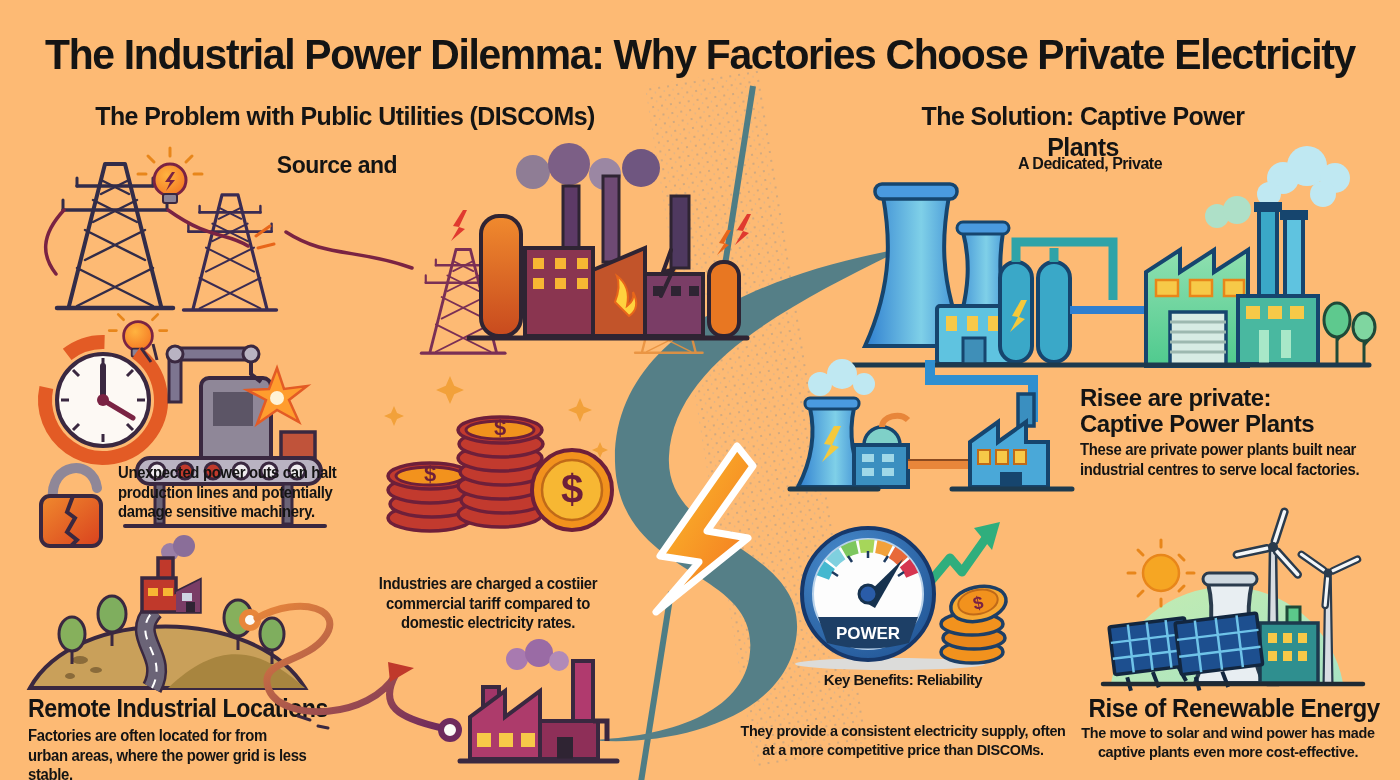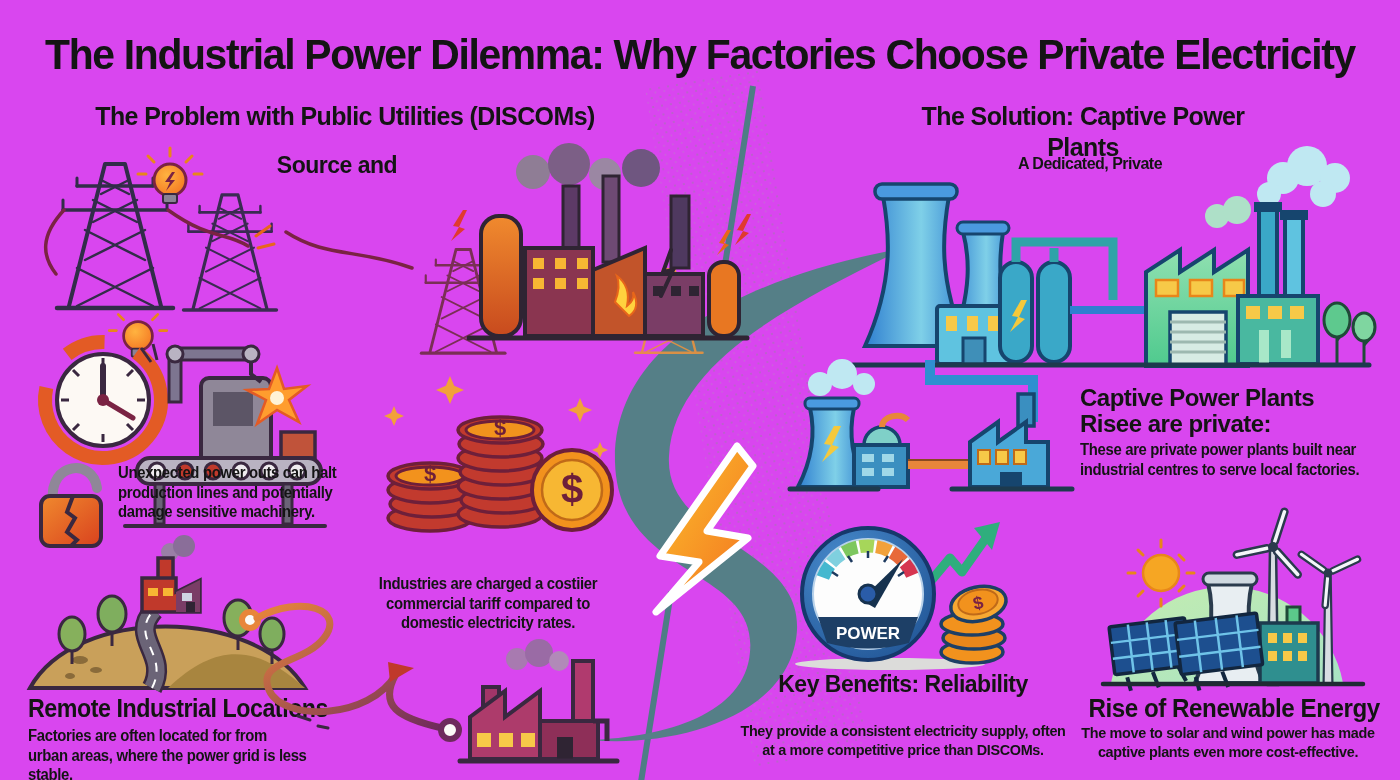--- a/index.html
+++ b/index.html
@@ -1,16 +1,16 @@
 <!DOCTYPE html>
 <html><head>
 <meta charset="utf-8">
 <style>
   html,body{margin:0;padding:0;background:#dedede;}
-  .canvas{position:relative;width:1400px;height:780px;background:#d946ef;overflow:hidden;
+  .canvas{position:relative;width:1400px;height:780px;background:#fdba74;overflow:hidden;
           font-family:"Liberation Sans",sans-serif;color:#141414;}
   .abs{position:absolute;}
   .c{text-align:center;}
   .nw{white-space:nowrap;}
   .title{font-size:43px;font-weight:700;letter-spacing:-1.4px;transform:scaleX(.95);transform-origin:center;}
   .colhead{font-size:26px;font-weight:700;letter-spacing:-.6px;transform:scaleX(.96);transform-origin:center;}
   .sechead{font-weight:700;letter-spacing:-.5px;line-height:1.08;}
   .body-t{font-weight:700;font-size:16px;line-height:1.22;letter-spacing:-.35px;}
   .cond{transform:scaleX(.93);transform-origin:0 0;}
   .condc{transform:scaleX(.93);transform-origin:center top;}
@@ -415,22 +415,22 @@
       <rect x="228" y="34" width="16" height="32" fill="#3a8fc0" stroke="#16456e" stroke-width="3.5"></rect>
       <path d="M180,127 V82 L208,62 V82 L236,62 V82 L258,82 V127 Z" fill="#4aa8d8" stroke="#16456e" stroke-width="4"></path>
       <rect x="188" y="90" width="12" height="14" fill="#f7c948" stroke="#c06a18" stroke-width="2"></rect>
       <rect x="206" y="90" width="12" height="14" fill="#f7c948" stroke="#c06a18" stroke-width="2"></rect>
       <rect x="224" y="90" width="12" height="14" fill="#f7c948" stroke="#c06a18" stroke-width="2"></rect>
       <rect x="210" y="112" width="22" height="15" fill="#16456e"></rect>
     </g>
     <path d="M0,129 H88 M162,129 H282" stroke="#1d3a4e" stroke-width="5" stroke-linecap="round"></path>
   </svg>
   <div class="abs sechead" style="left:1080px;top:385px;font-size:24px">
+    <div class="nw">Risee are private:</div>
     <div class="nw">Captive Power Plants</div>
-    <div class="nw">Risee are private:</div>
   </div>
   <div class="abs body-t cond" style="left:1080px;top:440px;width:340px">These are private power plants built near industrial centres to serve local factories.</div>
 
   <svg class="abs" style="left:790px;top:520px" width="300" height="150" viewBox="0 0 300 150">
     <defs>
       <radialGradient id="ggG" cx=".35" cy=".3" r=".9">
         <stop offset="0" stop-color="#4a8ed0"></stop>
           <stop offset="1" stop-color="#1d4f8f"></stop>
       </radialGradient>
     </defs>
@@ -463,21 +463,21 @@
       <ellipse cx="32" cy="62" rx="31" ry="11" fill="#f2921d" stroke="#1d3f66" stroke-width="3.5"></ellipse>
       <ellipse cx="34" cy="48" rx="31" ry="11" fill="#e8861a" stroke="#1d3f66" stroke-width="3.5"></ellipse>
       <ellipse cx="32" cy="34" rx="31" ry="11" fill="#f2921d" stroke="#1d3f66" stroke-width="3.5"></ellipse>
       <g transform="rotate(-12 38 12)">
         <ellipse cx="38" cy="14" rx="28" ry="17" fill="#f7a832" stroke="#1d3f66" stroke-width="3.5"></ellipse>
         <ellipse cx="38" cy="12" rx="20" ry="12" fill="#f2921d" stroke="#c06a18" stroke-width="2"></ellipse>
         <text x="38" y="19" text-anchor="middle" font-size="18" font-weight="bold" fill="#7a2343">$</text>
       </g>
     </g>
   </svg>
-  <div class="abs sechead c" style="left:748px;top:672px;width:310px;font-size:23px">
+  <div class="abs sechead c" style="left:748px;top:672px;width:310px;font-size:15px">
     <div class="nw">Key Benefits: Reliability</div>
   </div>
   <div class="abs body-t c condc" style="left:728px;top:722px;width:350px;font-size:15.5px">They provide a consistent electricity supply, often at a more competitive price than DISCOMs.</div>
 
   <svg class="abs" style="left:1095px;top:495px" width="300" height="196" viewBox="0 0 300 196">
     <defs>
       <linearGradient id="bgGn" x1="0" y1="0" x2="1" y2="1">
         <stop offset="0" stop-color="#c4ecb0"></stop>
           <stop offset="1" stop-color="#a8e4c4"></stop>
       </linearGradient>

